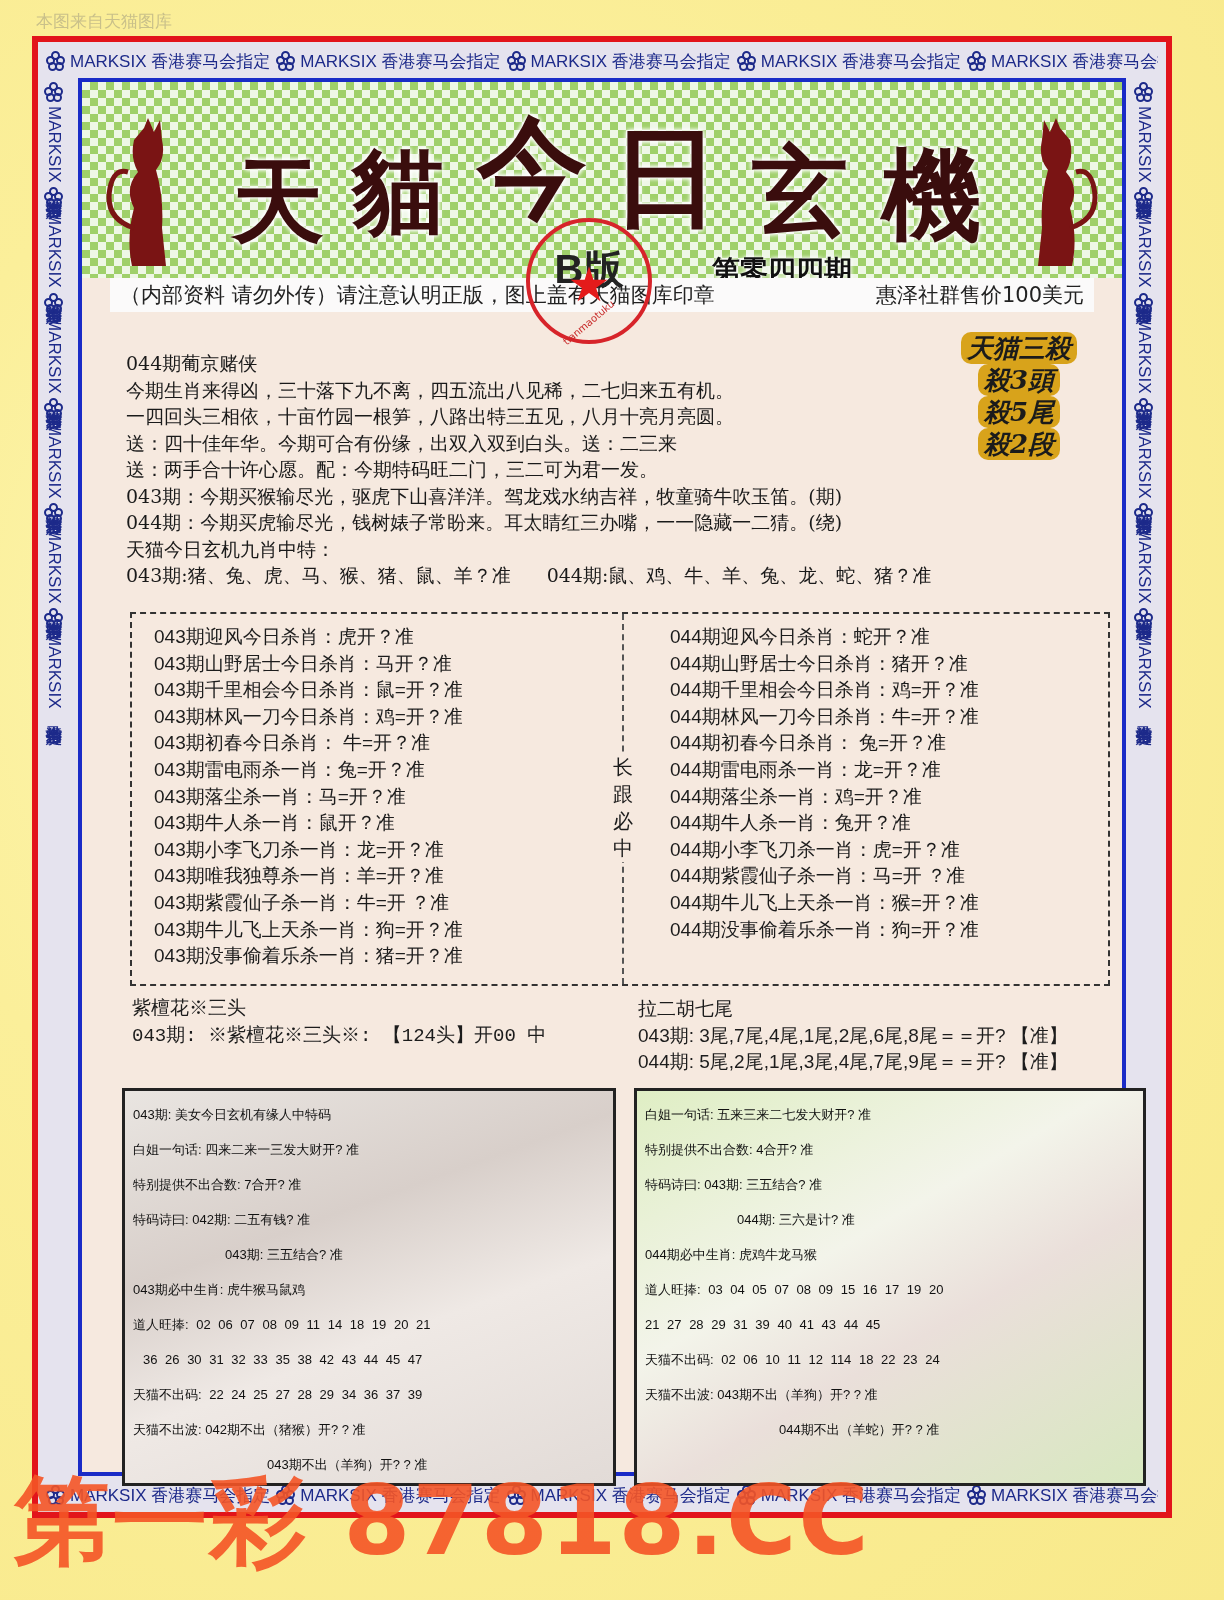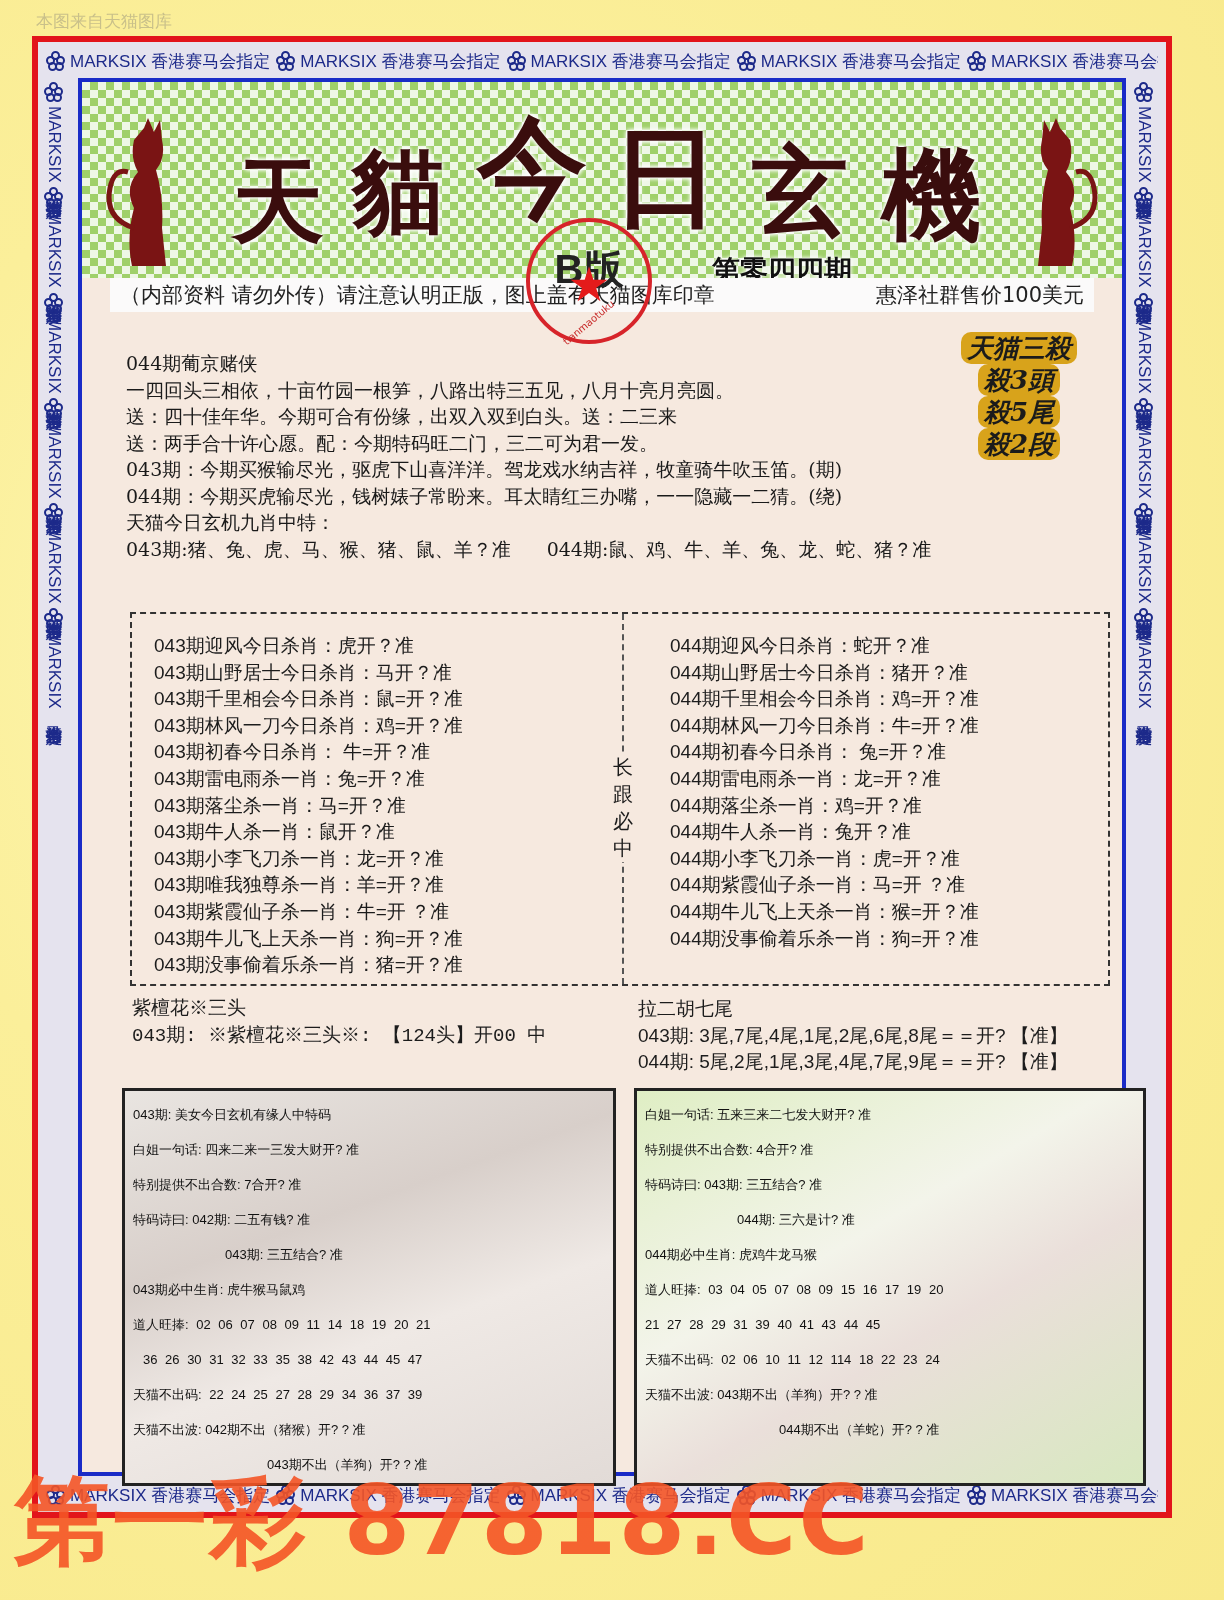--- a/index.html
+++ b/index.html
@@ -89,21 +89,21 @@
   .poem {
     position: absolute; left: 44px; top: 268px; width: 940px;
     font-family: "DejaVu Serif", serif; font-size: 19px; color: #1a1a1a; line-height: 26.5px;
   }
   .poem .row2 { display: flex; gap: 36px; }
   .dash-box {
     position: absolute; left: 48px; right: 12px; top: 530px; height: 374px;
     border: 2px dashed #333;
   }
   .col {
-    position: absolute; top: 19px; font-size: 19px; line-height: 26.6px; color: #1c1c1c;
+    position: absolute; top: 10px; font-size: 19px; line-height: 26.6px; color: #1c1c1c;
     font-family: "Liberation Sans", sans-serif;
   }
   .col.left { left: 22px; }
   .col.right { left: 538px; }
   .mid-divider {
     position: absolute; left: 490px; top: 0; bottom: 0; border-left: 2px dashed #555;
   }
   .mid-text {
     position: absolute; left: 478px; top: 140px; width: 26px; background: #f6e9df;
     font-size: 20px; line-height: 27px; text-align: center; color: #1c1c1c;
@@ -402,20 +402,21 @@
 
     <div class="kill-badge">
       <div>天猫三殺</div><br>
       <div>殺3頭</div><br>
       <div>殺5尾</div><br>
       <div>殺2段</div>
     </div>
 
     <div class="poem">
       <div>044期葡京赌侠</div>
+      <div>今期生肖来得凶，三十落下九不离，四五流出八见稀，二七归来五有机。</div>
       <div>一四回头三相依，十亩竹园一根笋，八路出特三五见，八月十亮月亮圆。</div>
       <div>送：四十佳年华。今期可合有份缘，出双入双到白头。送：二三来</div>
       <div>送：两手合十许心愿。配：今期特码旺二门，三二可为君一发。</div>
       <div>043期：今期买猴输尽光，驱虎下山喜洋洋。驾龙戏水纳吉祥，牧童骑牛吹玉笛。(期)</div>
       <div>044期：今期买虎输尽光，钱树婊子常盼来。耳太睛红三办嘴，一一隐藏一二猜。(绕)</div>
       <div>天猫今日玄机九肖中特：</div>
       <div class="row2">
         <span>043期:猪、兔、虎、马、猴、猪、鼠、羊？准</span>
         <span>044期:鼠、鸡、牛、羊、兔、龙、蛇、猪？准</span>
       </div>

